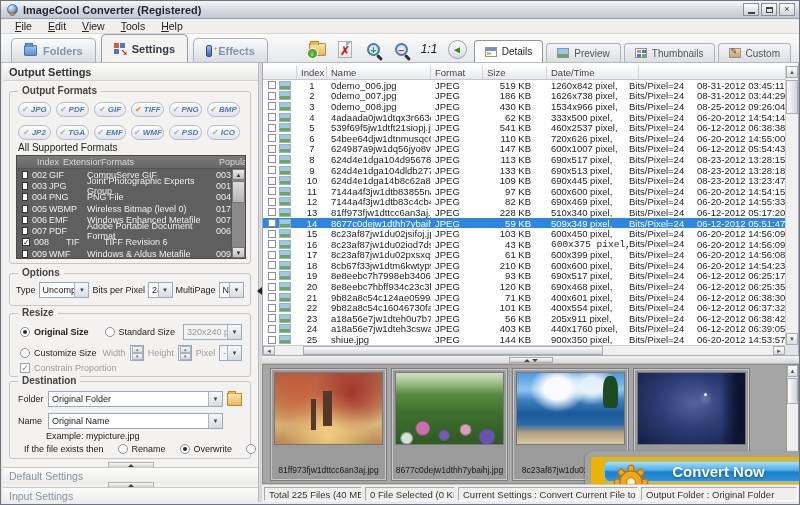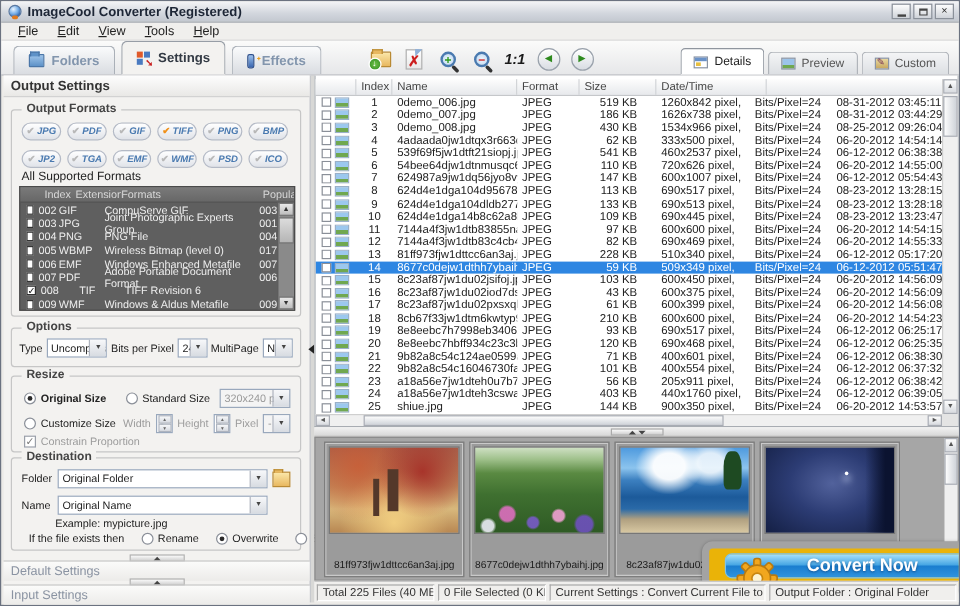--- a/index.html
+++ b/index.html
@@ -50,21 +50,21 @@
   .ic-folder::before { content:''; position:absolute; top:-3px; left:0; width:7px; height:3px; background:#e8b860; border:1px solid #b98a34; border-bottom:none; }
   .ic-folder::after { content:'↓'; position:absolute; left:-3px; bottom:-4px; width:9px; height:9px; background:radial-gradient(#6fc24a,#2e8a1e); border:1px solid #fff; border-radius:50%; color:#fff; font-size:7px; line-height:9px; text-align:center; }
   .ic-page { width:14px; height:17px; background:linear-gradient(#ffffff,#e8e8e8); border:1px solid #b0b0b0; position:relative; }
   .ic-page::before { content:''; position:absolute; right:-1px; top:-1px; border:3px solid; border-color:#8fb0d8 transparent transparent #8fb0d8; }
   .ic-page::after { content:'✗'; position:absolute; left:1px; top:2px; font-size:12px; font-weight:bold; color:#cc1f1f; }
   .ic-lens { width:13px; height:13px; border:2px solid #4a7ab0; border-radius:50%; background:radial-gradient(#eef6ff,#bcd6ee); position:relative; }
   .ic-lens::after { content:''; position:absolute; right:-5px; bottom:-5px; width:7px; height:3px; background:#333; transform:rotate(45deg); border-radius:2px; }
   .lens-sign { position:absolute; left:2px; top:0px; font-size:10px; font-weight:bold; }
   .lens-plus { color:#2e9a1e; }
   .lens-minus { color:#cc1f1f; }
-  .ic-11 { font-size:12px; font-weight:bold; font-style:italic; color:#1a1a1a; }
+  .ic-11 { font-size:12px; font-weight:normal; font-style:italic; color:#1a1a1a; }
   .ic-round { width:19px; height:19px; border-radius:50%; background:linear-gradient(#ffffff,#d8dce2); border:1px solid #9aa2ac; box-shadow:inset 0 1px 0 #fff; display:flex; align-items:center; justify-content:center; color:#2e8a1e; font-size:10px; font-weight:bold; }
 
   .view-tabs { position:absolute; right:8px; bottom:0; display:flex; align-items:flex-end; gap:3px; }
   .vtab { height:19px; padding:0 10px; display:flex; align-items:center; gap:5px;
     border:1px solid #b0b4ba; border-bottom:none; border-radius:4px 4px 0 0;
     background:linear-gradient(#f4f5f6,#dcdfe3); font-size:10px; color:#555; }
   .vtab.active { height:22px; background:#ffffff; border-color:#8f959e; color:#222; }
   .vicon { width:12px; height:10px; display:inline-block; border:1px solid #8a94a4; background:#fff; position:relative; }
   .vicon.details-icon::before { content:''; position:absolute; left:0; top:0; right:0; height:3px; background:#6a92c8; }
   .vicon.details-icon::after { content:''; position:absolute; left:1px; bottom:1px; width:4px; height:3px; background:#e8c040; }
@@ -274,20 +274,24 @@
         </span>
     </div>
     <div class="view-tabs" id="view-tabs">
         <div class="vtab active">
           <span class="vicon details-icon"></span>
           <span>Details</span>
         </div>
         <div class="vtab">
           <span class="vicon preview-icon"></span>
           <span>Preview</span>
+        </div>
+        <div class="vtab">
+          <span class="vicon thumbnails-icon"></span>
+          <span>Thumbnails</span>
         </div>
         <div class="vtab">
           <span class="vicon custom-icon"></span>
           <span>Custom</span>
         </div>
       </div>
   </div>
 
   <div class="leftpanel">
     <div class="lp-header">Output Settings</div>
@@ -724,21 +728,21 @@
         </div>
         <div class="lrow">
           <div class="lcell selcell" style="width: 34px;">
             <span class="rowcb"></span>
             <span class="picicon"></span>
           </div>
           <div class="lcell c-idx" style="width: 30px;">16</div>
           <div class="lcell " style="width: 104px;">8c23af87jw1du02iod7dsj.jpg</div>
           <div class="lcell " style="width: 52px;">JPEG</div>
           <div class="lcell c-size" style="width: 64px;">43 KB</div>
-          <div class="lcell" style="width: 146px;"><span style="display: inline-block; width: 78px;">600x375 pixel,</span><span class="info-bits">Bits/Pixel=24</span></div>
+          <div class="lcell" style="width: 146px;"><span style="display: inline-block; width: 78px; font-family: Liberation Mono, monospace;">600x375 pixel,</span><span class="info-bits">Bits/Pixel=24</span></div>
           <div class="lcell " style="width: 92px;">06-20-2012 14:56:09</div>
         </div>
         <div class="lrow">
           <div class="lcell selcell" style="width: 34px;">
             <span class="rowcb"></span>
             <span class="picicon"></span>
           </div>
           <div class="lcell c-idx" style="width: 30px;">17</div>
           <div class="lcell " style="width: 104px;">8c23af87jw1du02pxsxqbj.jpg</div>
           <div class="lcell " style="width: 52px;">JPEG</div>

